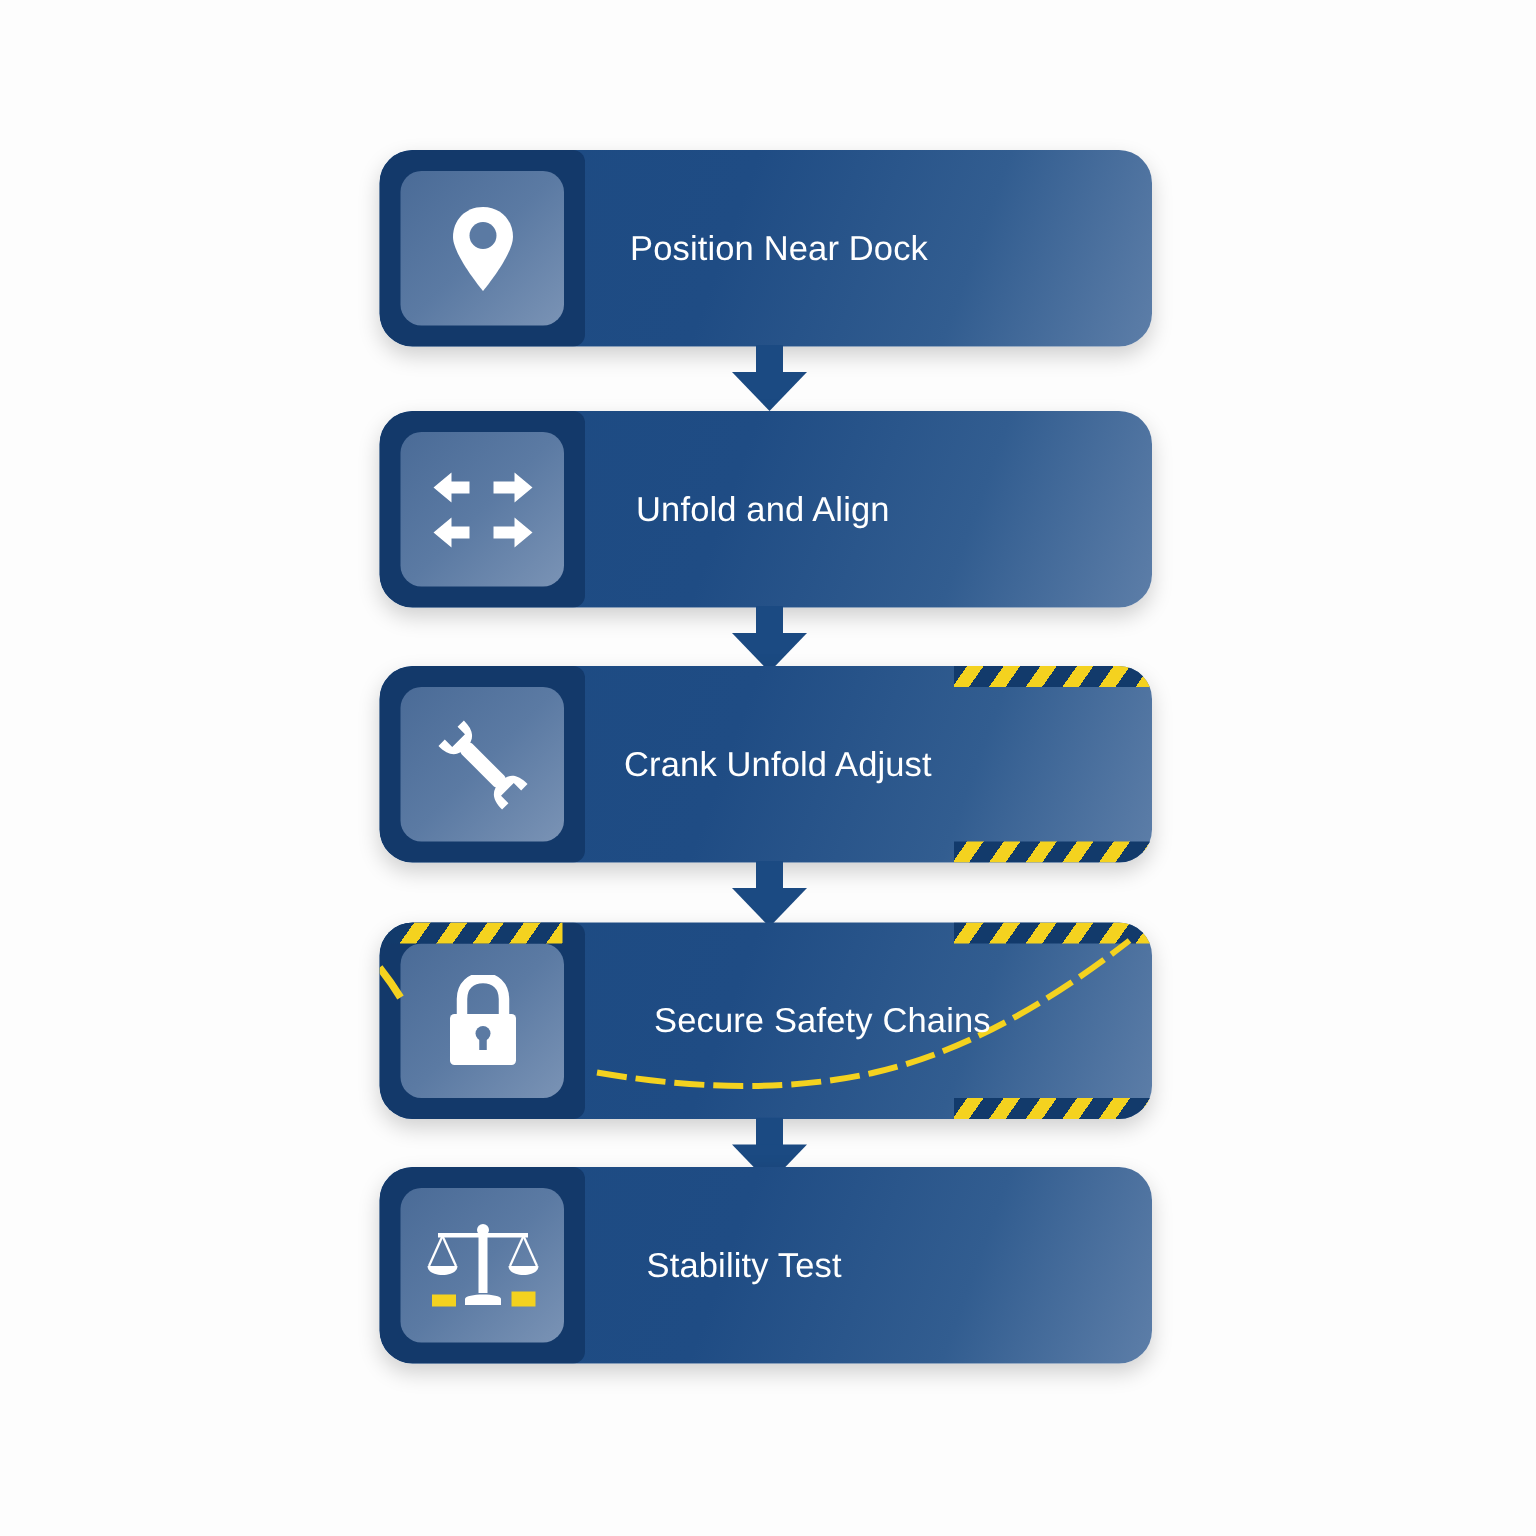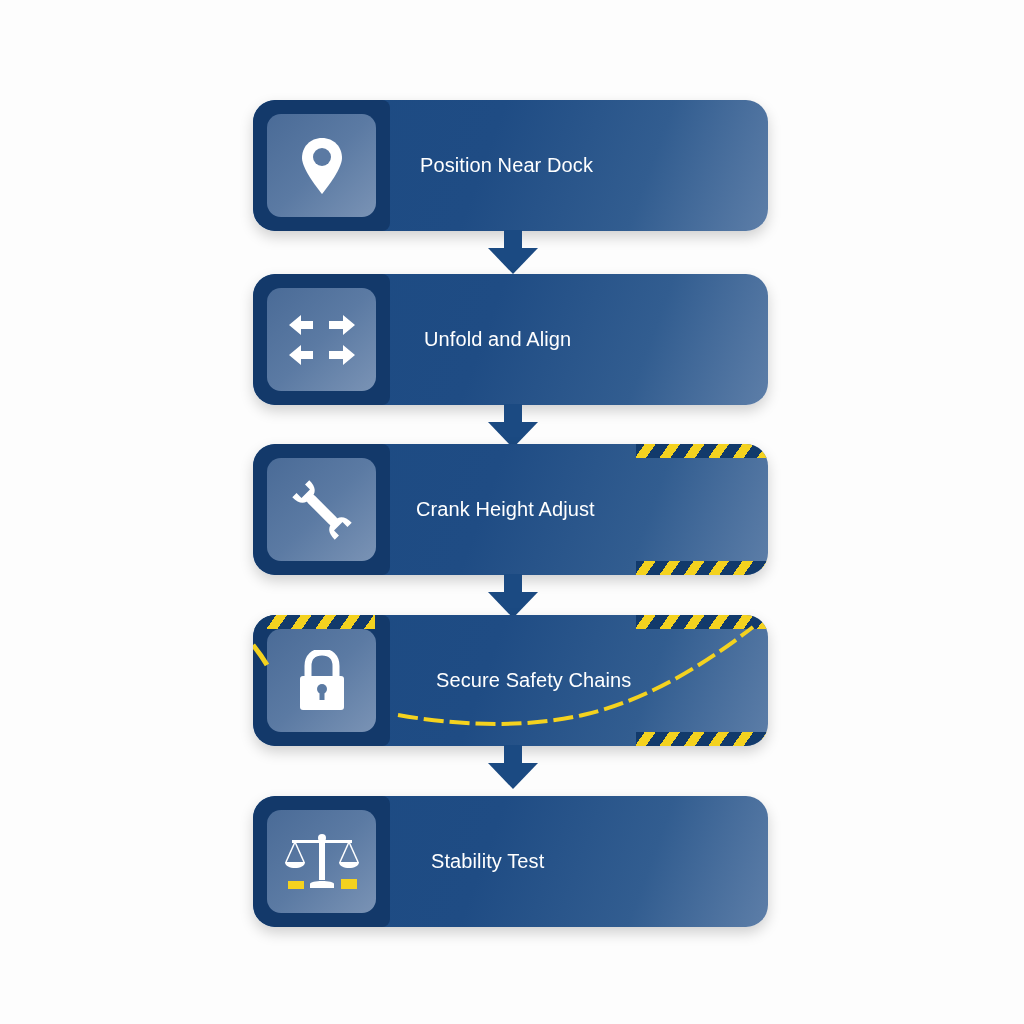--- a/index.html
+++ b/index.html
@@ -18,21 +18,21 @@
     position:absolute; left:0; top:0; width:137px; height:131px;
     background:#13396a; border-radius:22px 8px 8px 22px;
   }
   .icon-tile {
     position:absolute; left:14px; top:14px; width:109px; height:103px; border-radius:14px;
     background:linear-gradient(135deg, #4a6b97 0%, #5b7aa3 50%, #7a93b5 100%);
     display:flex; align-items:center; justify-content:center;
   }
   .label {
     position:absolute; top:0; height:131px; display:flex; align-items:center;
-    color:#ffffff; font-size:20px; font-weight:normal; letter-spacing:0.1px;
+    color:#ffffff; font-size:23px; font-weight:normal; letter-spacing:0.1px;
   }
   .arrow {
     position:absolute; left:235px; width:50px; height:44px;
   }
   .stripe {
     position:absolute; height:14px;
     background:repeating-linear-gradient(-55deg, #f4d21f 0 9px, #123a6b 9px 20px);
   }
 </style>
 </head>
@@ -85,21 +85,21 @@
       <div class="icon-tile">
         <svg width="64" height="64" viewBox="0 0 64 64">
           <g fill="#fff" transform="rotate(-45 32 32)">
             <rect x="27" y="14" width="10" height="36" rx="3"></rect>
             <path d="M20 2 C20 12 24 16 32 16 C40 16 44 12 44 2 L38 2 L38 9 L26 9 L26 2 Z"></path>
             <path d="M20 62 C20 52 24 48 32 48 C40 48 44 52 44 62 L38 62 L38 55 L26 55 L26 62 Z"></path>
           </g>
         </svg>
       </div>
     </div>
-    <div class="label" style="left:163px">Crank Height Adjust</div>
+    <div class="label" style="left:163px">Crank Unfold Adjust</div>
   </div>
 
   <svg class="arrow" style="top:474px" viewBox="0 0 50 44">
     <rect x="16" y="0" width="18" height="20" fill="#1b4a82"></rect>
     <polygon points="0,18 50,18 25,44" fill="#1b4a82"></polygon>
   </svg>
 
   <div class="step" style="top:515px">
     <div class="stripe" style="right:0; top:0; width:132px;"></div>
     <div class="stripe" style="right:0; bottom:0; width:132px;"></div>
@@ -121,21 +121,21 @@
       </g>
     </svg>
     <div class="label" style="left:162px; z-index:2;margin-left:21px;">Secure Safety Chains</div>
   </div>
 
   <svg class="arrow" style="top:645px" viewBox="0 0 50 44">
     <rect x="16" y="0" width="18" height="20" fill="#1b4a82"></rect>
     <polygon points="0,18 50,18 25,44" fill="#1b4a82"></polygon>
   </svg>
 
-  <div class="step" style="top:696px">
+  <div class="step" style="top:678px">
     <div class="icon-col">
       <div class="icon-tile">
         <svg width="76" height="60" viewBox="0 0 76 60">
           <g fill="#fff" stroke="#fff">
             <rect x="35" y="6" width="6" height="42" stroke="none"></rect>
             <circle cx="38" cy="6" r="4" stroke="none"></circle>
             <rect x="8" y="8" width="60" height="3" stroke="none"></rect>
             <line x1="11" y1="10" x2="2" y2="30" stroke-width="1.5" fill="none"></line>
             <line x1="11" y1="10" x2="20" y2="30" stroke-width="1.5" fill="none"></line>
             <line x1="65" y1="10" x2="56" y2="30" stroke-width="1.5" fill="none"></line>

